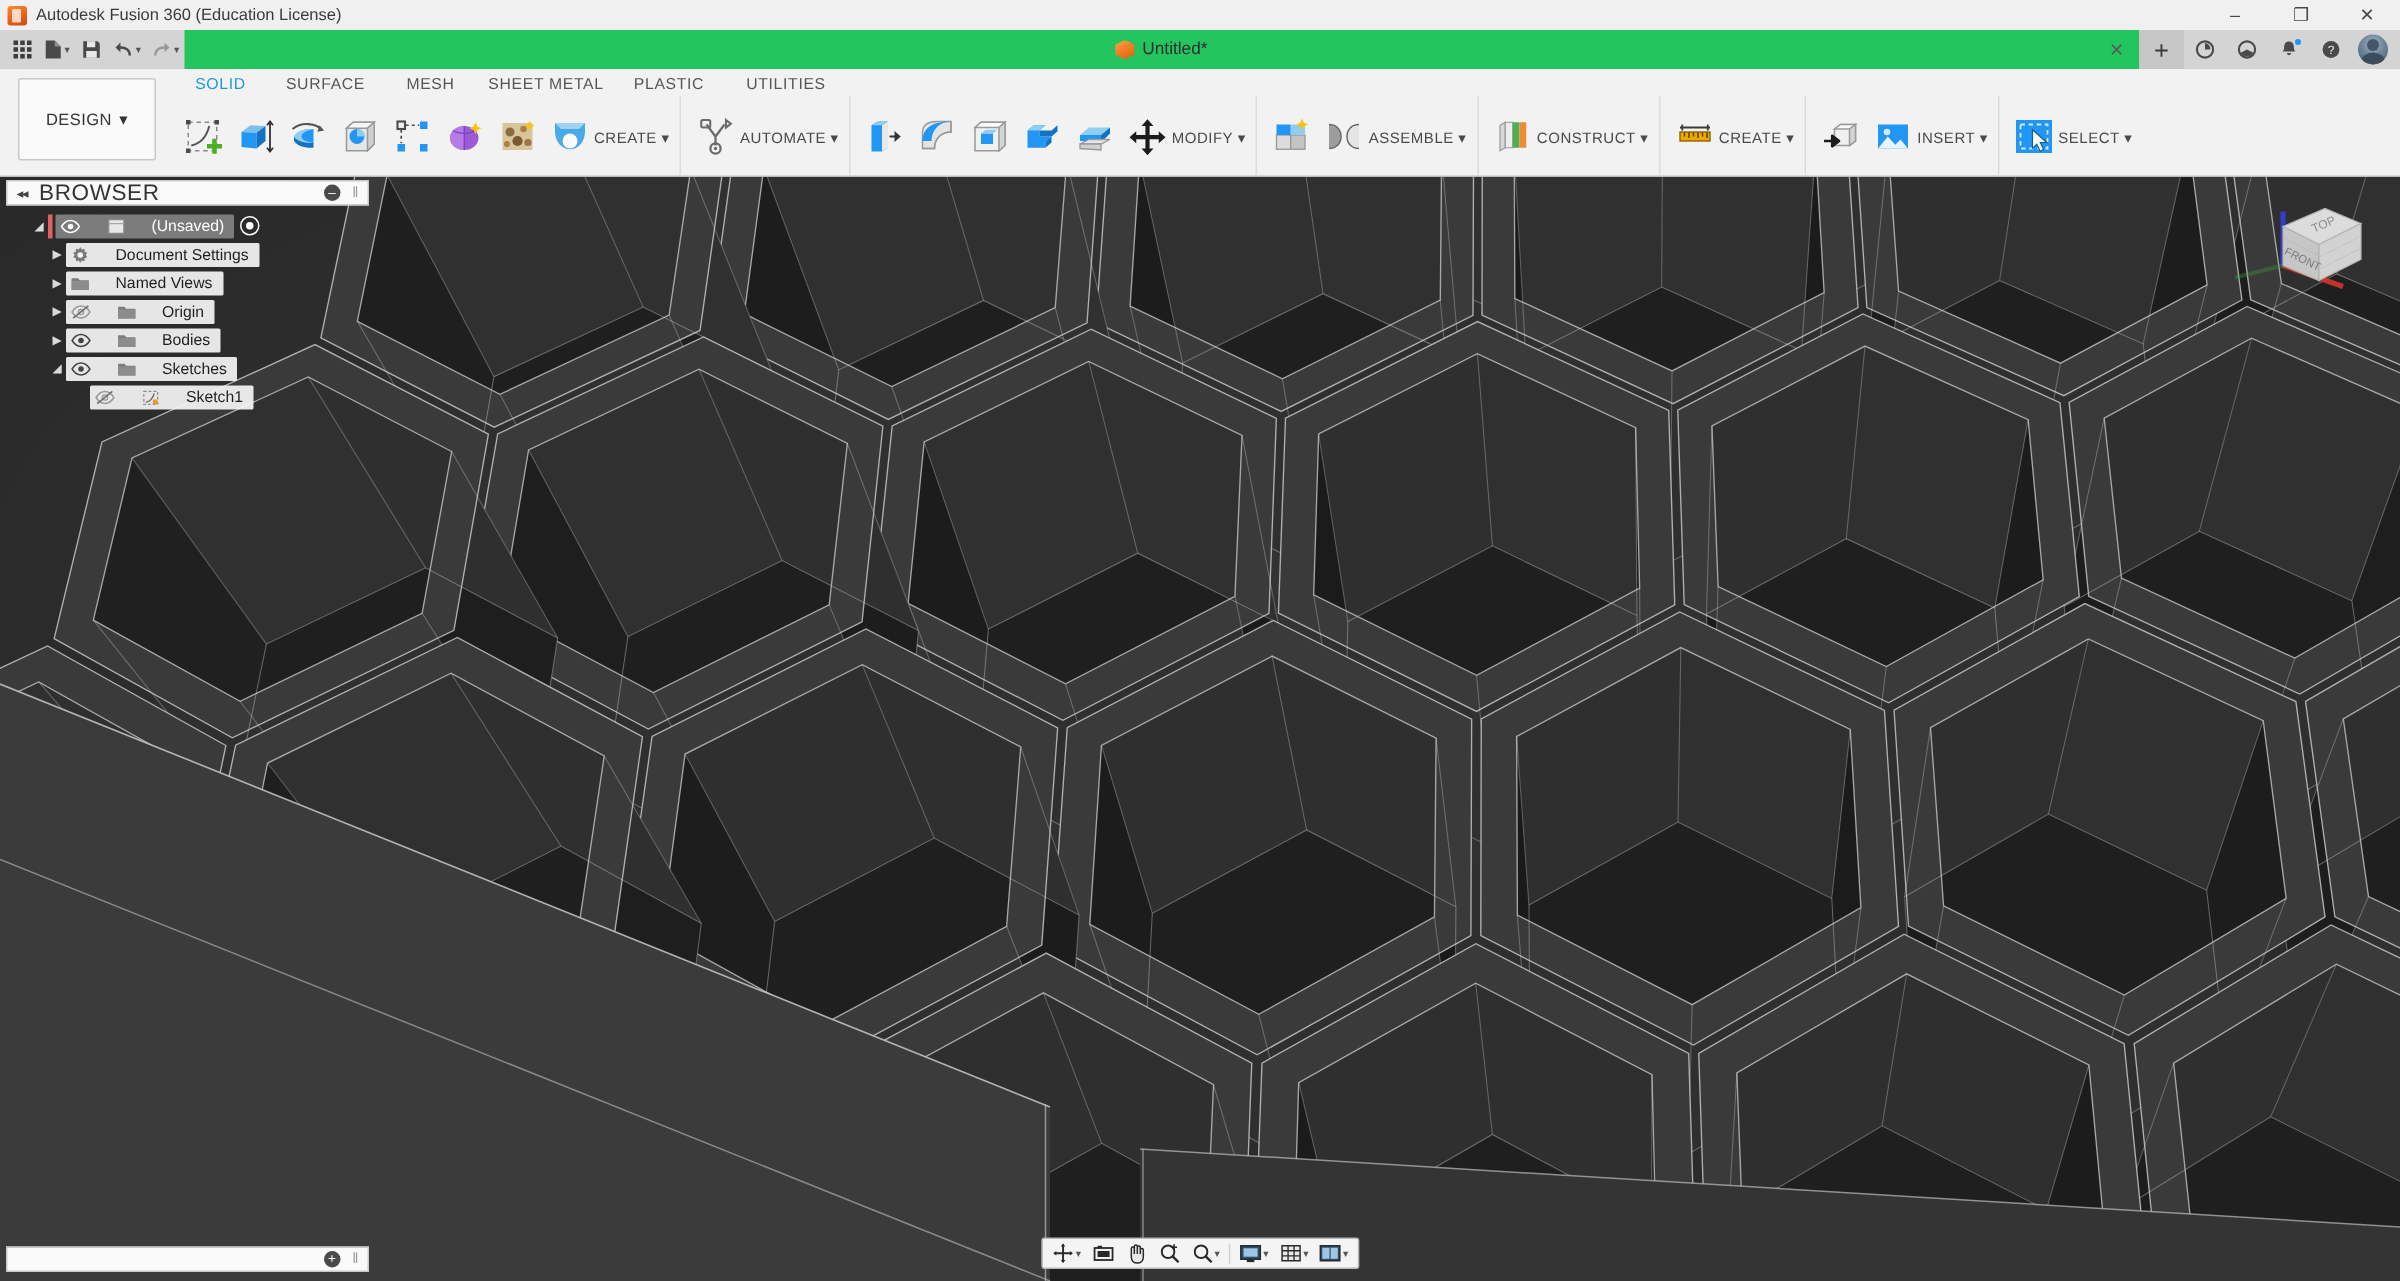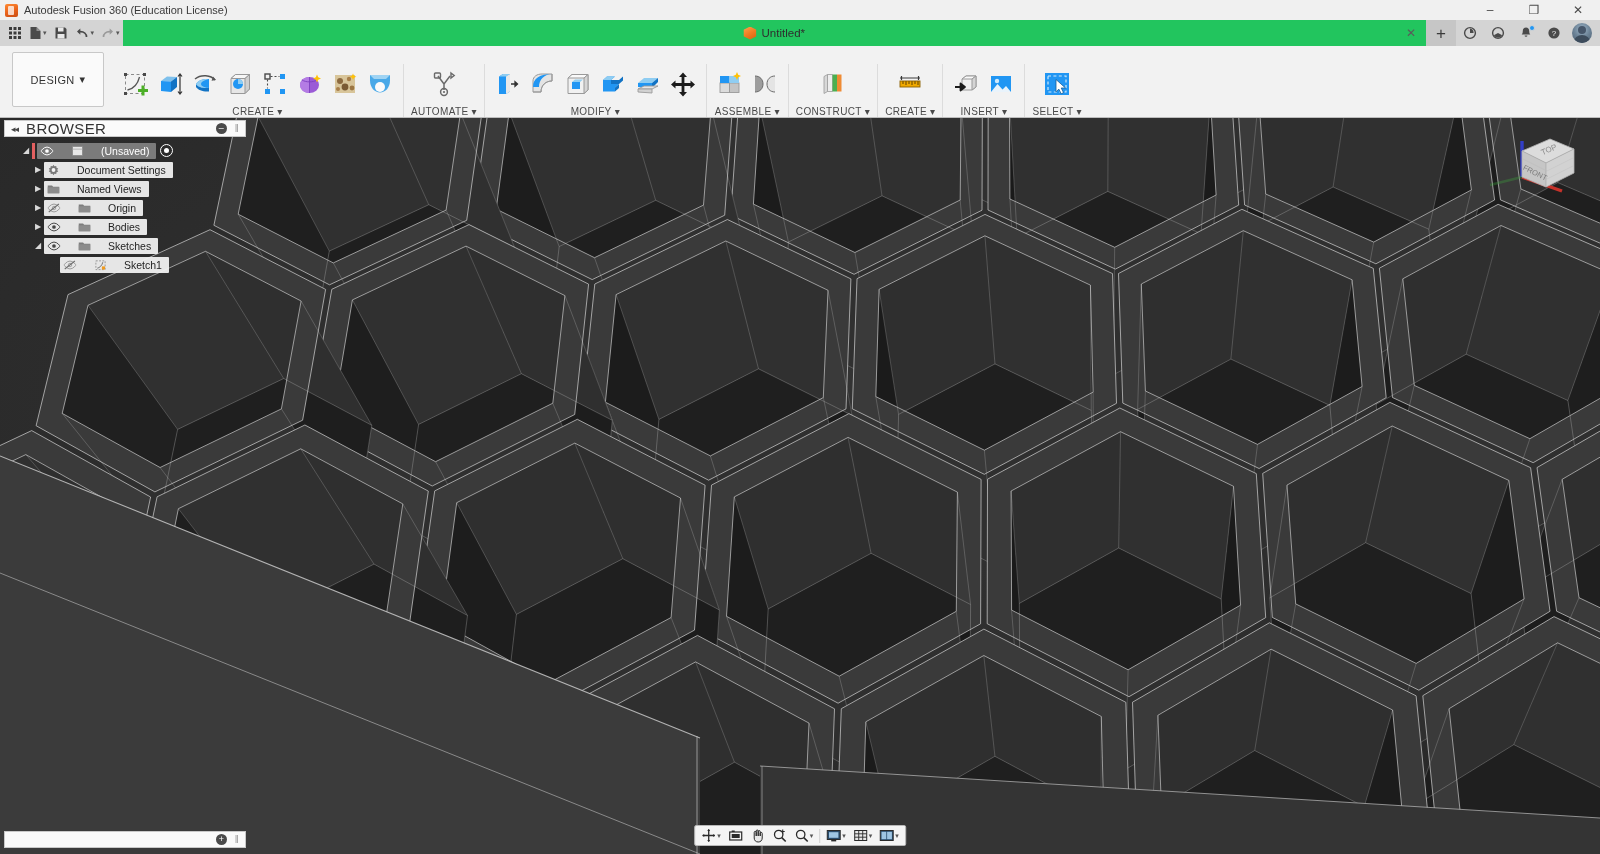--- a/index.html
+++ b/index.html
@@ -108,21 +108,21 @@
   .wstabs {
     position:absolute; top:2px; left:0; height:16px; display:flex; align-items:center;
   }
   .wstab {
     font-size: 10.5px; color:#555; letter-spacing:.45px; text-align:center;
     position: relative; padding: 0 2px;
   }
   .wstab.active { color:#1d9bd1; }
   .panels { position:absolute; top:18px; left:0; right:0; bottom:0; display:flex; }
   .panel {
-    display:flex; flex-direction:column; align-items:center; justify-content:center;
+    display:flex; flex-direction:row; align-items:center; justify-content:space-between;
     border-right: 1px solid #dcdcdc; padding: 0 7px;
   }
   .panel:last-child { border-right: none; }
   .panel-icons { display:flex; align-items:center; gap:3px; height:38px; }
   .panel-label {
     font-size: 10px; color:#4a4a4a; letter-spacing:.35px; margin-top:3px;
     display:flex; align-items:center; gap:3px;
   }
   .tool {
     width: 32px; height: 32px; border-radius:2px;
@@ -308,20 +308,40 @@
 
   <div class="ribbon">
 
     <div class="design-dd">
       <span>DESIGN</span>
       <span>▾</span>
     </div>
 
     <div class="ribbon-body">
 
+      <div class="wstabs">
+        <div class="wstab active" style="width:70px">
+          <span>SOLID</span>
+        </div>
+        <div class="wstab" style="width:70px">
+          <span>SURFACE</span>
+        </div>
+        <div class="wstab" style="width:70px">
+          <span>MESH</span>
+        </div>
+        <div class="wstab" style="width:84px">
+          <span>SHEET METAL</span>
+        </div>
+        <div class="wstab" style="width:80px">
+          <span>PLASTIC</span>
+        </div>
+        <div class="wstab" style="width:76px">
+          <span>UTILITIES</span>
+        </div>
+      </div>
 
       <div class="panels">
 
         <div class="panel">
           <div class="panel-icons">
             <div class="tool">
               <svg width="28" height="28" viewBox="0 0 28 28">
                 <rect x="4.5" y="4.5" width="19" height="19" fill="none" stroke="#8a8a8a" stroke-width="1" stroke-dasharray="3 2.5"></rect>
                 <path d="M6.5 20c5-1 10-5 12-13" fill="none" stroke="#555" stroke-width="1.3"></path>
                 <g fill="#4a4a4a">

